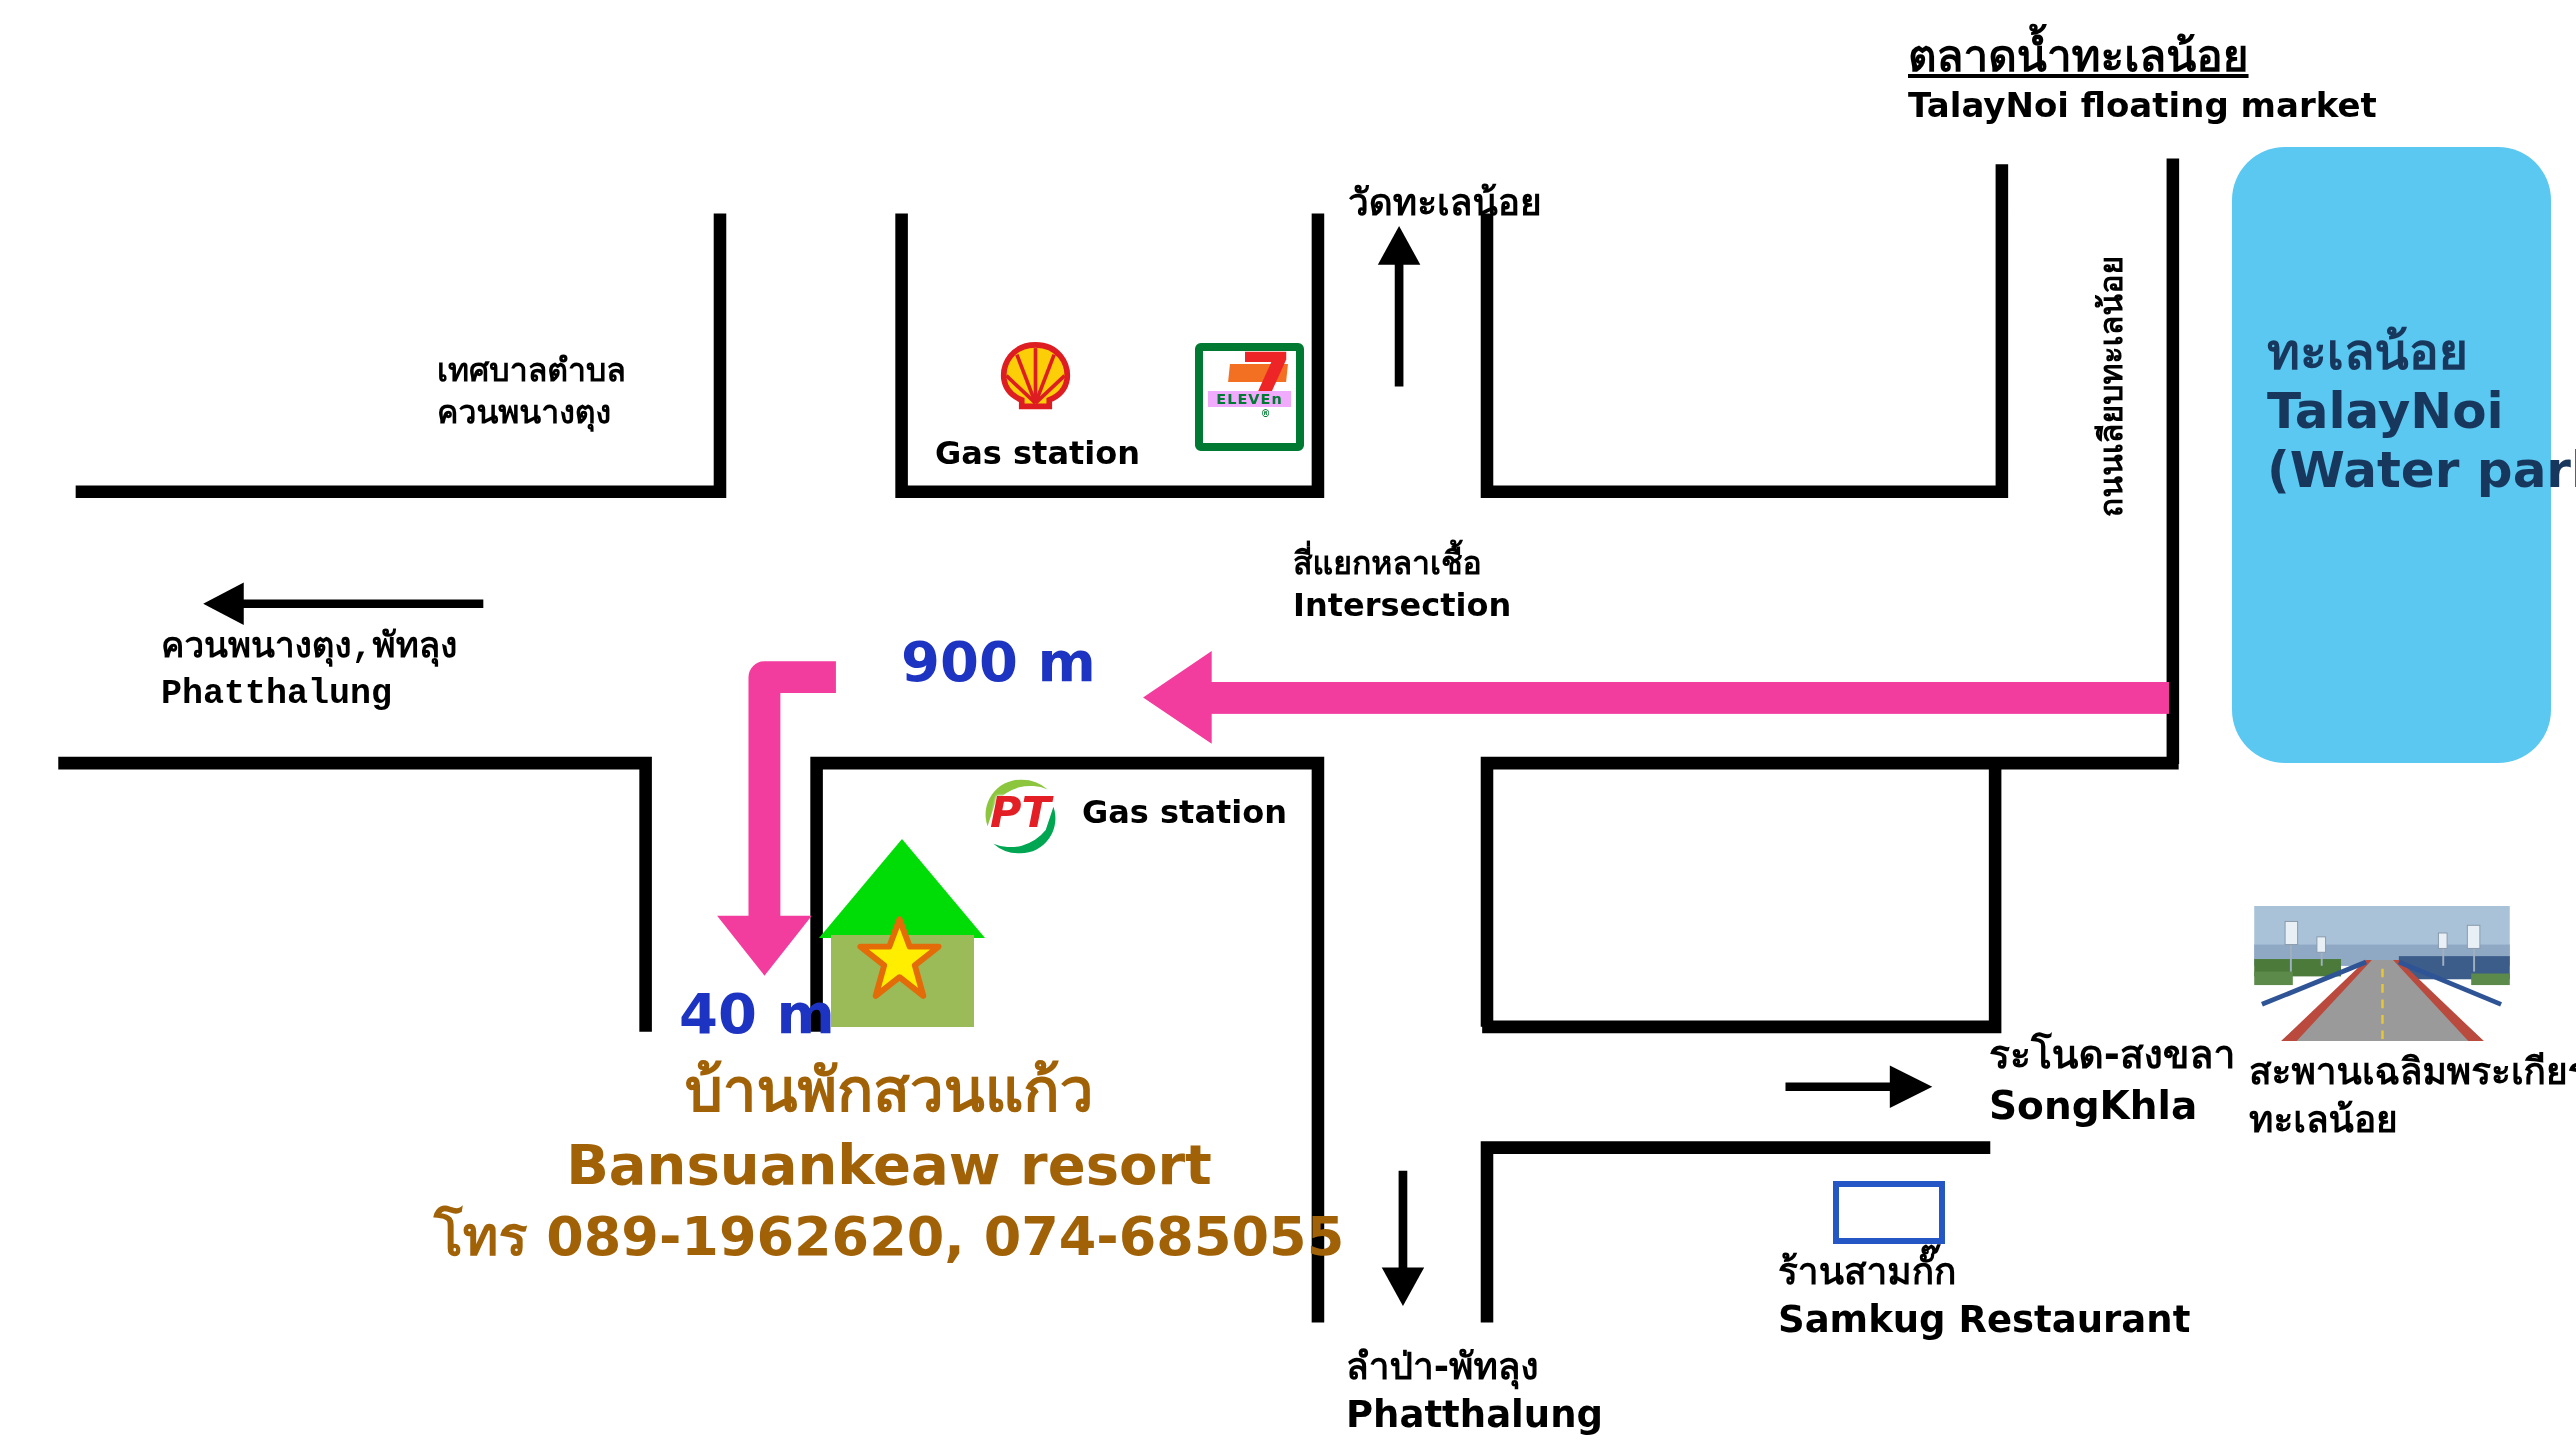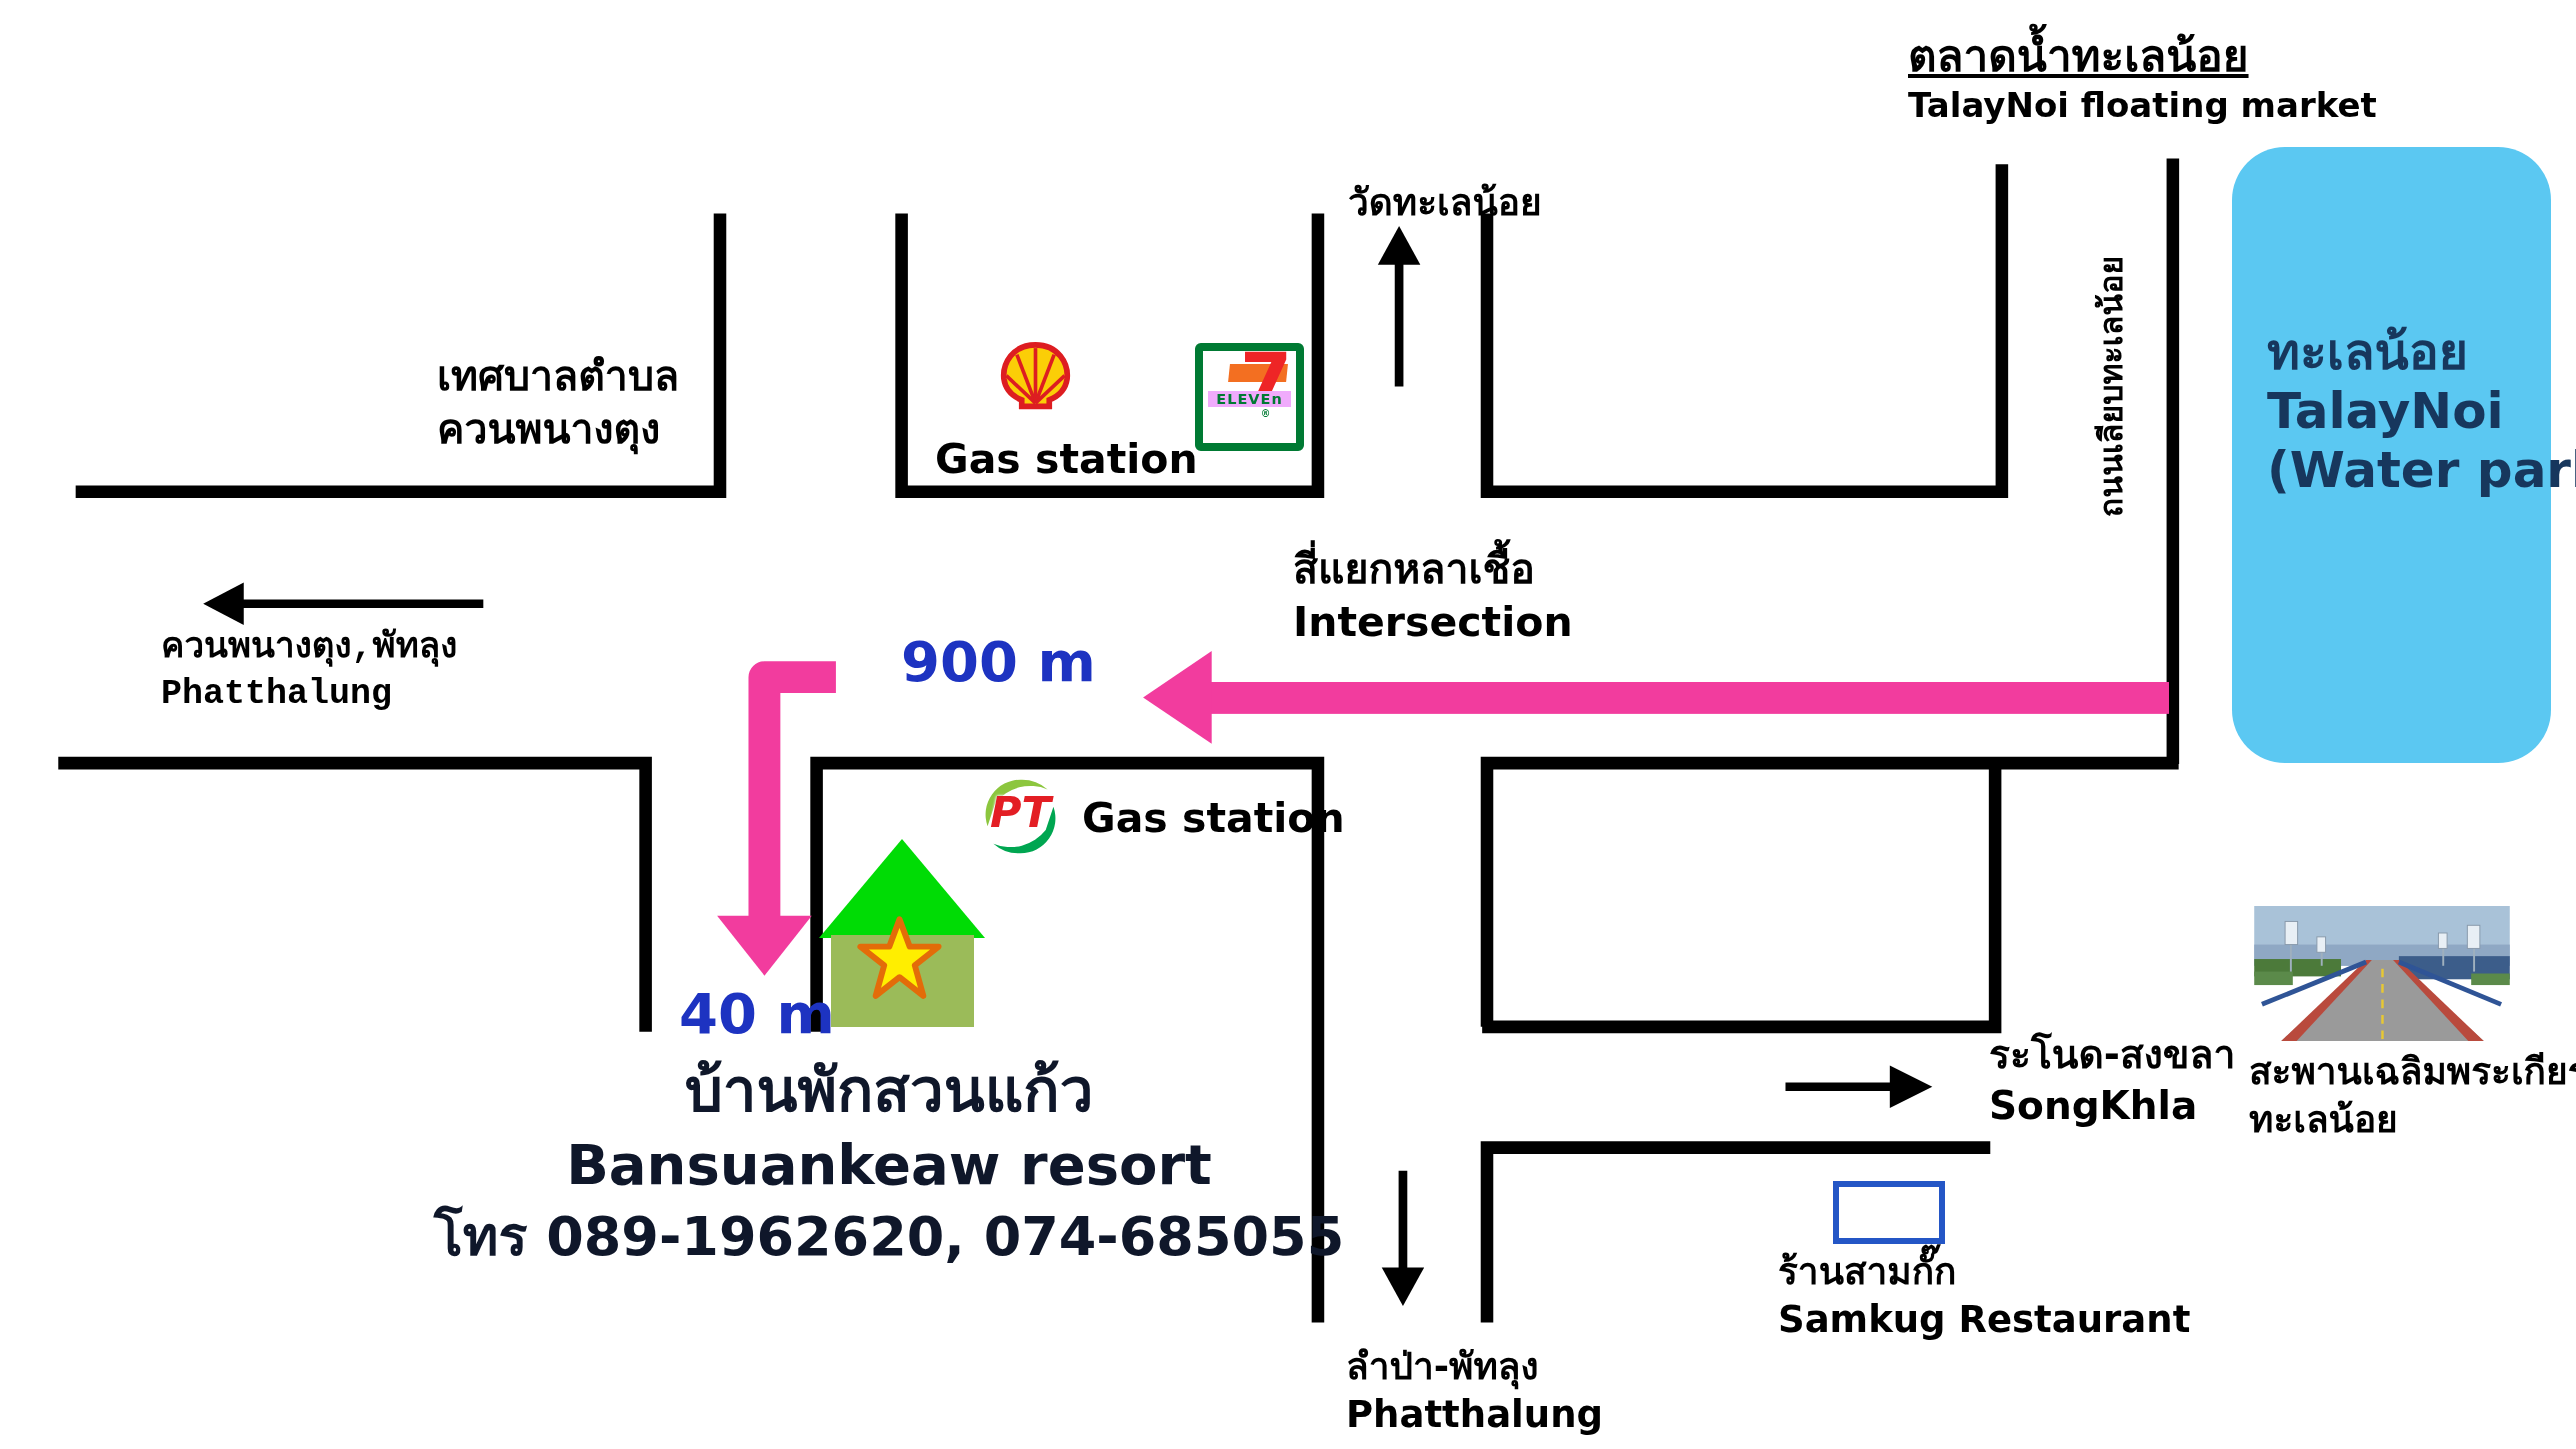--- a/index.html
+++ b/index.html
@@ -1,23 +1,23 @@
 <!DOCTYPE html>
 <html><head>
 <meta charset="utf-8">
 <style>
   html,body{margin:0;padding:0;background:#fff;}
   #canvas{position:relative;width:2576px;height:1449px;background:#ffffff;overflow:hidden;
           font-family:"DejaVu Sans","Liberation Sans",sans-serif;}
   .layer{position:absolute;left:0;top:0;}
   .lbl{position:absolute;font-weight:bold;color:#000;white-space:nowrap;line-height:1.3;}.s36{font-size:35px}.s38{font-size:37px}.s40{font-size:39px}
-  .s42{font-size:41px}.s44{font-size:34px}.s46{font-size:44px}
+  .s42{font-size:32px}.s44{font-size:34px}.s46{font-size:44px}
   .s56{font-size:54px}.s58{font-size:56px}.s62{font-size:60px}
   .blue{color:#1D33C1;}
-  .red{color:#0f172a;}
+  .red{color:#a16207;}
   
   #lake-box{position:absolute;left:2232px;top:147px;width:319px;height:616px;
             background:#5BC8F2;border-radius:53px;}
   #lake-box .txt{position:absolute;left:35px;top:176px;font-weight:bold;font-size:50px;
                  color:#17375D;line-height:1.18;white-space:nowrap;}
   
   #vertical-road-label{position:absolute;left:1937px;top:365px;width:338px;height:43px;
     transform:rotate(-90deg);transform-origin:center;text-align:center;
     font-weight:bold;font-size:32px;white-space:nowrap;}
   

